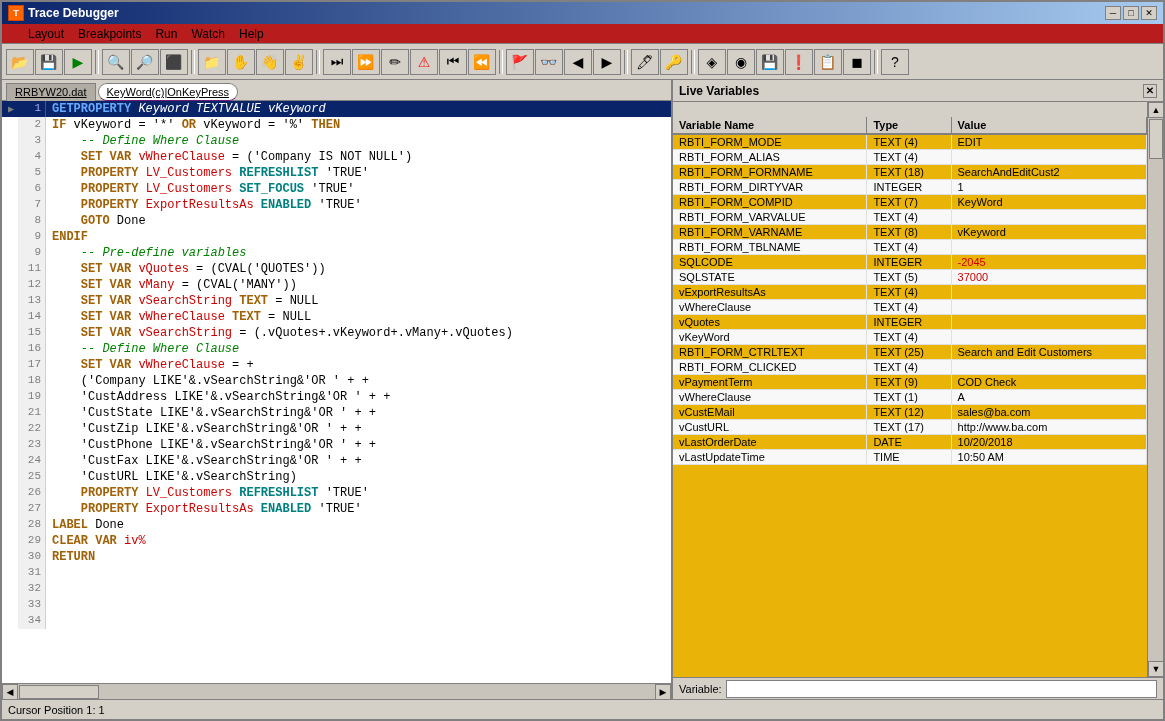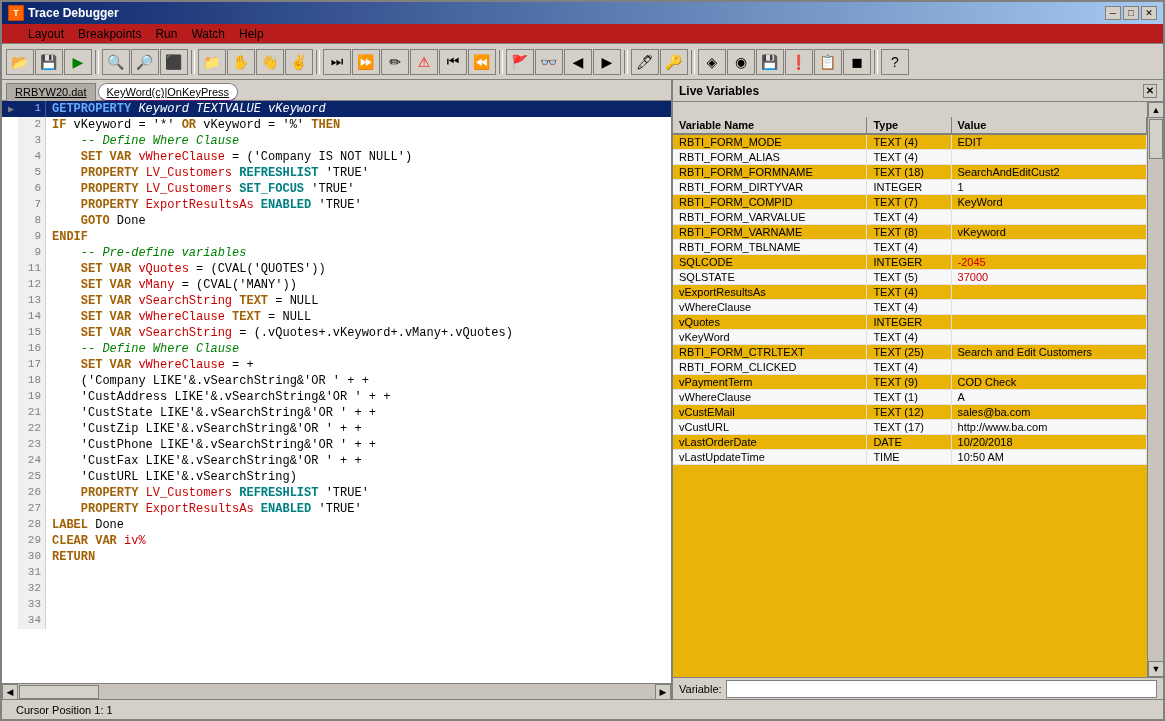--- a/index.html
+++ b/index.html
@@ -37,21 +37,21 @@
     .line-num { width: 28px; min-width: 28px; text-align: right; padding-right: 4px; color: #808080; background: #f0f0f0; border-right: 1px solid #d0d0d0; padding-top: 1px; font-size: 11px; }
     .code-line.selected .line-num { background: #0a246a; color: #aaaaff; border-right: 1px solid #3a56aa; }
     .line-content { padding-left: 6px; white-space: pre; padding-top: 1px; flex: 1; }
     
     .kw-blue { color: #a16207; font-weight: bold; }
     .kw-red { color: #cc0000; }
     .kw-green { color: #008000; font-style: italic; }
     .kw-teal { color: #008080; font-weight: bold; }
     .kw-black { color: #000000; }
     
-    .status-bar { background: #d4d0c8; border-top: 1px solid #808080; padding: 2px 14px; font-size: 11px; height: 20px; display: flex; align-items: center; }
+    .status-bar { background: #d4d0c8; border-top: 1px solid #808080; padding: 2px 6px; font-size: 11px; height: 20px; display: flex; align-items: center; }
     
     .right-panel { width: 490px; min-width: 490px; display: flex; flex-direction: column; }
     
     .live-vars-header { background: #d4d0c8; border-bottom: 1px solid #808080; padding: 3px 6px; display: flex; align-items: center; justify-content: space-between; height: 22px; }
     .live-vars-title { font-weight: bold; font-size: 12px; }
     .close-btn { width: 14px; height: 14px; background: #d4d0c8; border: 1px solid #808080; display: flex; align-items: center; justify-content: center; cursor: pointer; font-size: 10px; font-weight: bold; }
     
     .vars-table { flex: 1; overflow: auto; background: #eab308; margin-top: 15px; }
     table { width: 100%; border-collapse: collapse; font-size: 11px; font-family: 'Segoe UI', sans-serif; }
     thead tr { background: #d4d0c8; }

